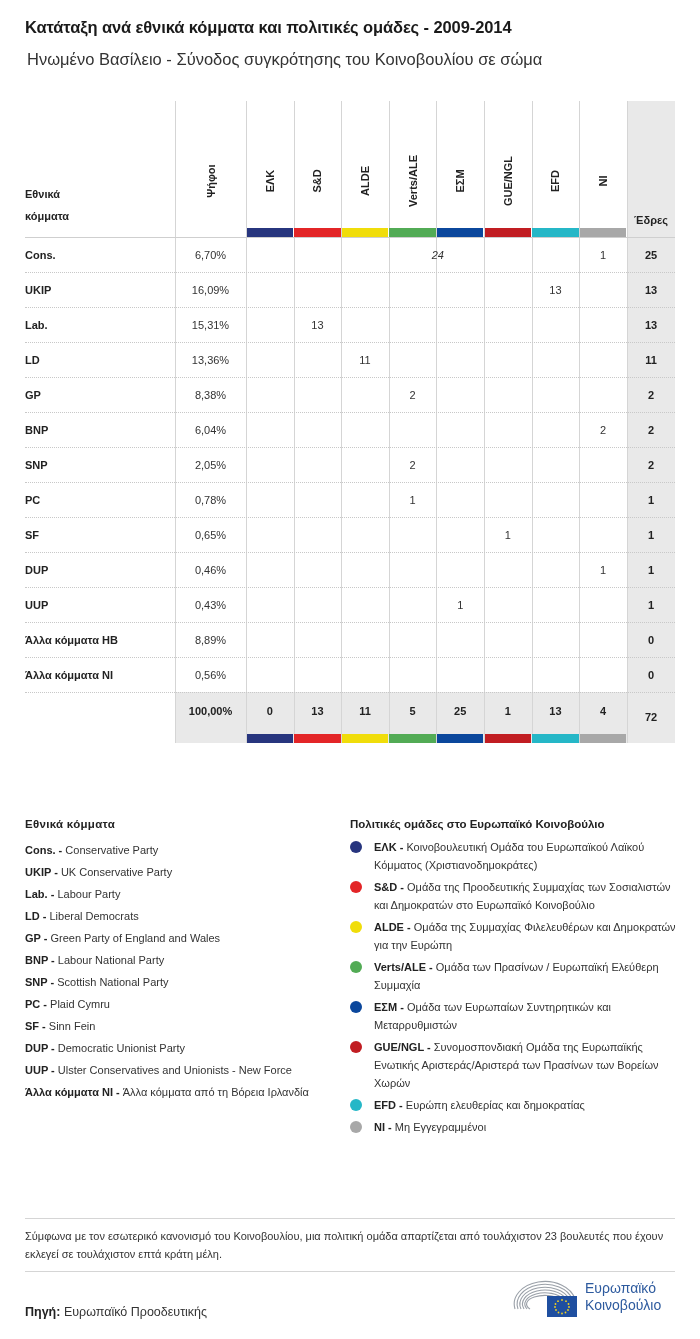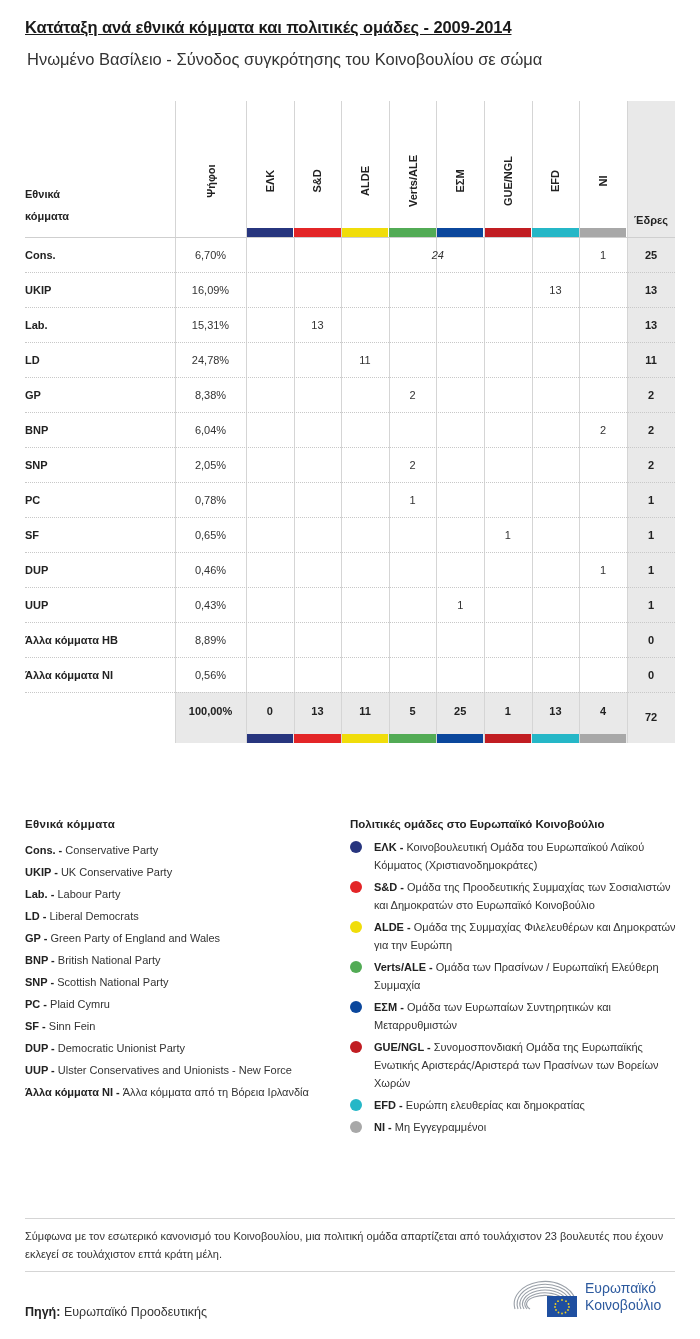--- a/index.html
+++ b/index.html
@@ -1,19 +1,19 @@
 <!DOCTYPE html>
 <html><head>
 <meta charset="utf-8">
 <style>
   * { box-sizing: border-box; margin: 0; padding: 0; }
   html, body { width: 700px; height: 1339px; background: #ffffff; overflow: hidden; }
   body { font-family: "Liberation Sans", "DejaVu Sans", sans-serif; color: #222; position: relative; }
 
-  .title { position: absolute; left: 25px; top: 18px; font-size: 16.5px; font-weight: bold; color: #1a1a1a; letter-spacing: -0.1px; text-decoration: underline; }
+  .title { position: absolute; left: 25px; top: 18px; font-size: 16.5px; font-weight: bold; color: #1a1a1a; letter-spacing: -0.1px; }
   .subtitle { position: absolute; left: 27px; top: 50px; font-size: 16.5px; color: #333; }
 
   
   .tbl { position: absolute; left: 25px; top: 101px; width: 650px; }
   .hdr { position: relative; height: 136px; }
   .vline { position: absolute; top: 0; width: 1px; background: #d5d5d5; height: 642px; }
   .seats-bg { position: absolute; left: 602px; top: 0; width: 48px; height: 642px; background: #e9e9e9; }
   .total-bg { position: absolute; left: 150px; top: 591px; width: 452px; height: 51px; background: #e9e9e9; }
 
   .hdr-label { position: absolute; left: 0; top: 82px; font-size: 11px; font-weight: bold; line-height: 22px; color: #222; }
@@ -156,21 +156,21 @@
         <div class="cell" style="left: 316.2px; width: 47.6px;"></div>
         <div class="cell" style="left: 363.8px; width: 47.6px;"></div>
         <div class="cell" style="left: 411.4px; width: 47.6px;"></div>
         <div class="cell" style="left: 459px; width: 47.6px;"></div>
         <div class="cell" style="left: 506.6px; width: 47.6px;"></div>
         <div class="cell" style="left: 554.2px; width: 47.6px;"></div>
         <div class="cell seats">13</div>
       </div>
       <div class="row">
         <div class="cell party">LD</div>
-        <div class="cell votes">24,78%</div>
+        <div class="cell votes">13,36%</div>
         <div class="cell" style="left: 221px; width: 47.6px;"></div>
         <div class="cell" style="left: 268.6px; width: 47.6px;"></div>
         <div class="cell" style="left: 316.2px; width: 47.6px;">11</div>
         <div class="cell" style="left: 363.8px; width: 47.6px;"></div>
         <div class="cell" style="left: 411.4px; width: 47.6px;"></div>
         <div class="cell" style="left: 459px; width: 47.6px;"></div>
         <div class="cell" style="left: 506.6px; width: 47.6px;"></div>
         <div class="cell" style="left: 554.2px; width: 47.6px;"></div>
         <div class="cell seats">11</div>
       </div>
@@ -316,21 +316,21 @@
   </div>
 
 <div class="legend-left">
   <div class="legend-title">Εθνικά κόμματα</div>
   <div id="party-legend-items">
       <div class="leg-item"><b>Cons. -</b> <span>Conservative Party</span></div>
       <div class="leg-item"><b>UKIP -</b> <span>UK Conservative Party</span></div>
       <div class="leg-item"><b>Lab. -</b> <span>Labour Party</span></div>
       <div class="leg-item"><b>LD -</b> <span>Liberal Democrats</span></div>
       <div class="leg-item"><b>GP -</b> <span>Green Party of England and Wales</span></div>
-      <div class="leg-item"><b>BNP -</b> <span>British National Party</span></div>
+      <div class="leg-item"><b>BNP -</b> <span>Labour National Party</span></div>
       <div class="leg-item"><b>SNP -</b> <span>Scottish National Party</span></div>
       <div class="leg-item"><b>PC -</b> <span>Plaid Cymru</span></div>
       <div class="leg-item"><b>SF -</b> <span>Sinn Fein</span></div>
       <div class="leg-item"><b>DUP -</b> <span>Democratic Unionist Party</span></div>
       <div class="leg-item"><b>UUP -</b> <span>Ulster Conservatives and Unionists - New Force</span></div>
       <div class="leg-item"><b>Άλλα κόμματα NI -</b> <span>Άλλα κόμματα από τη Βόρεια Ιρλανδία</span></div>
     </div>
 </div>
 
 <div class="legend-right">

